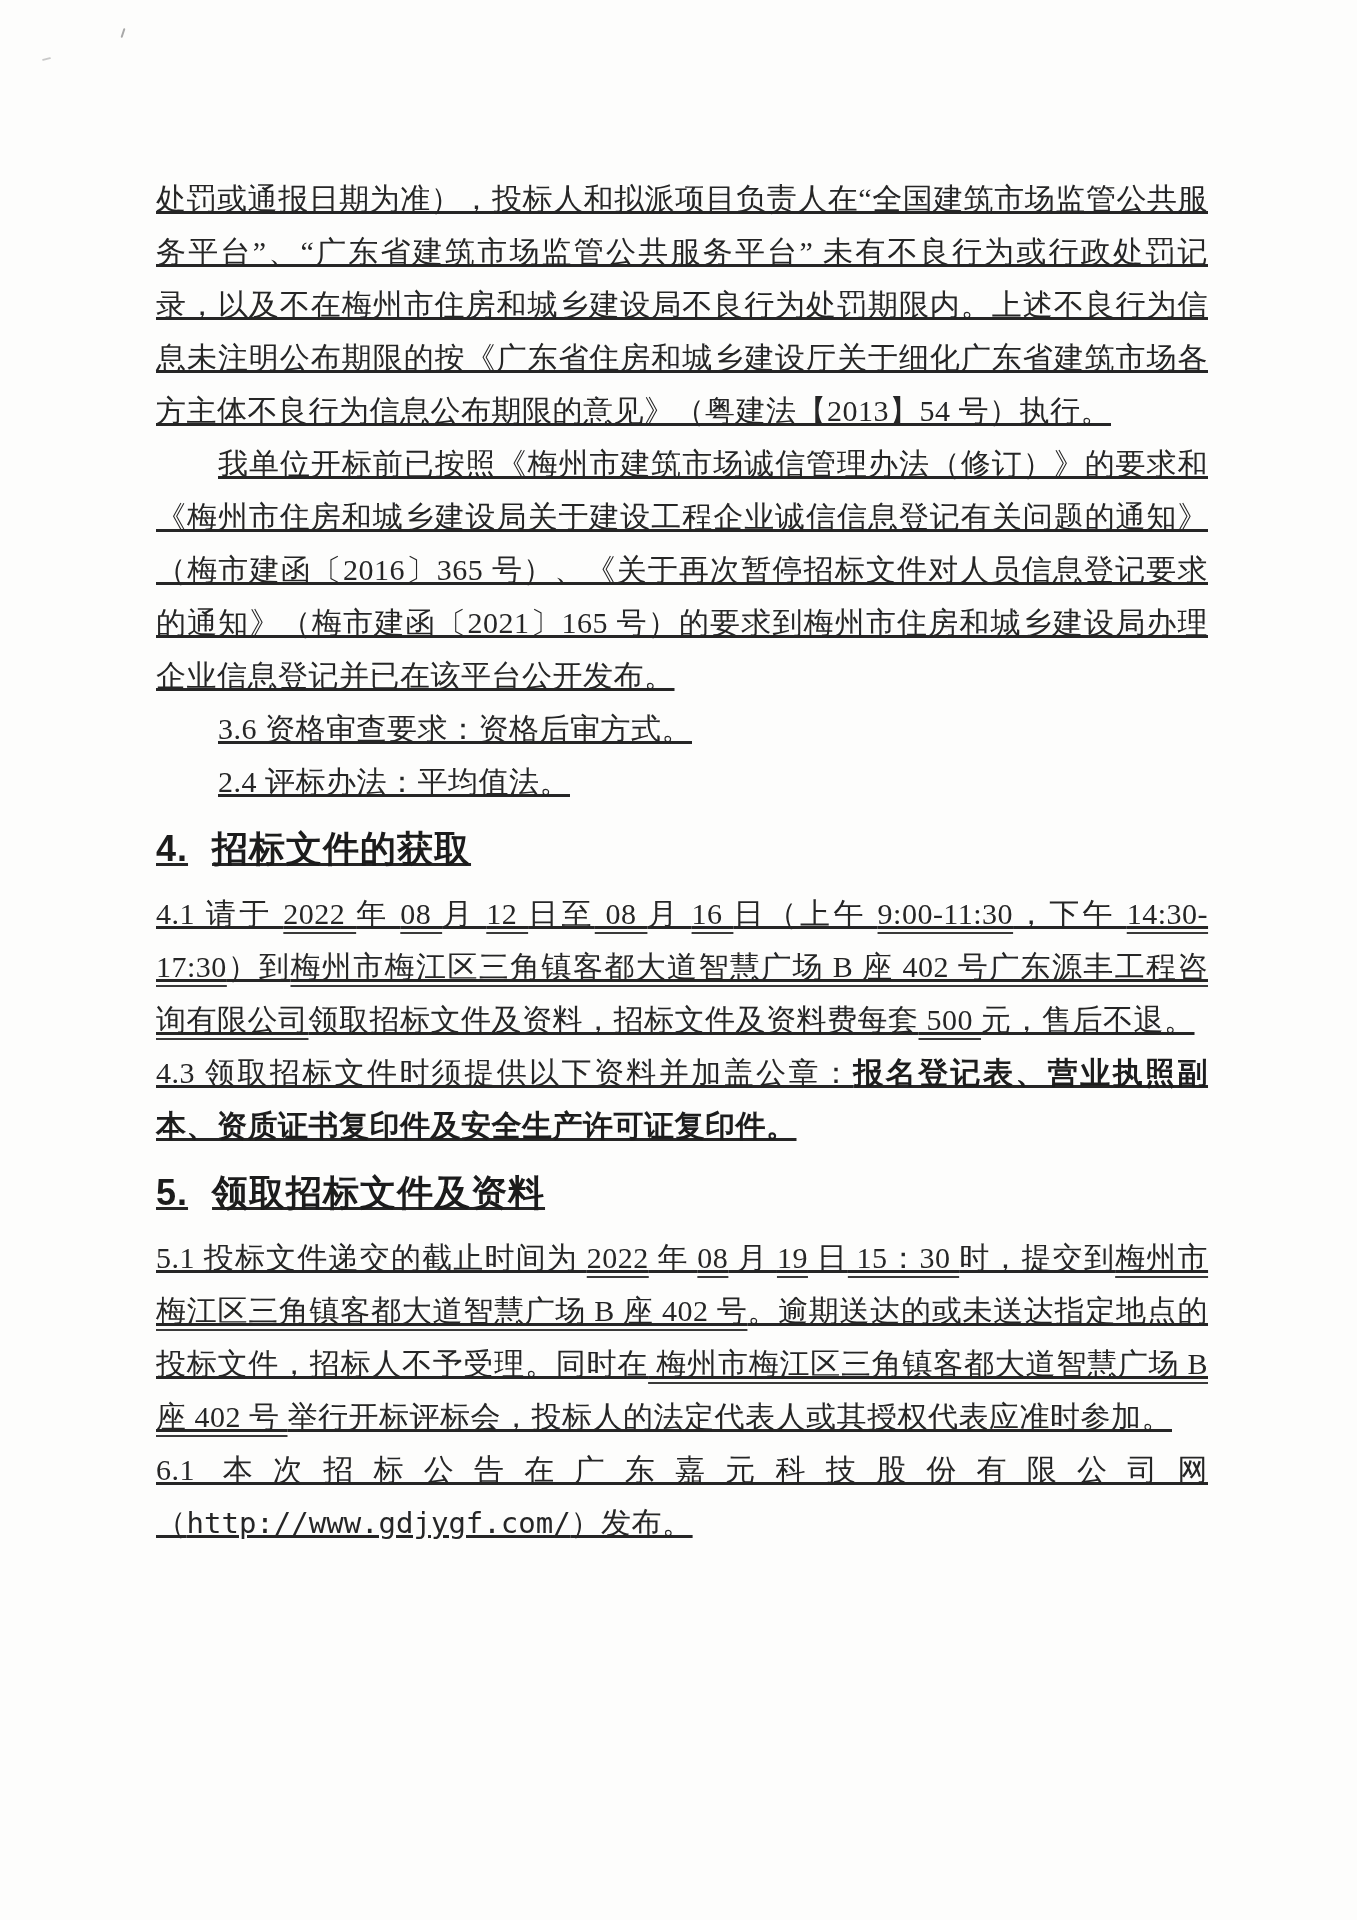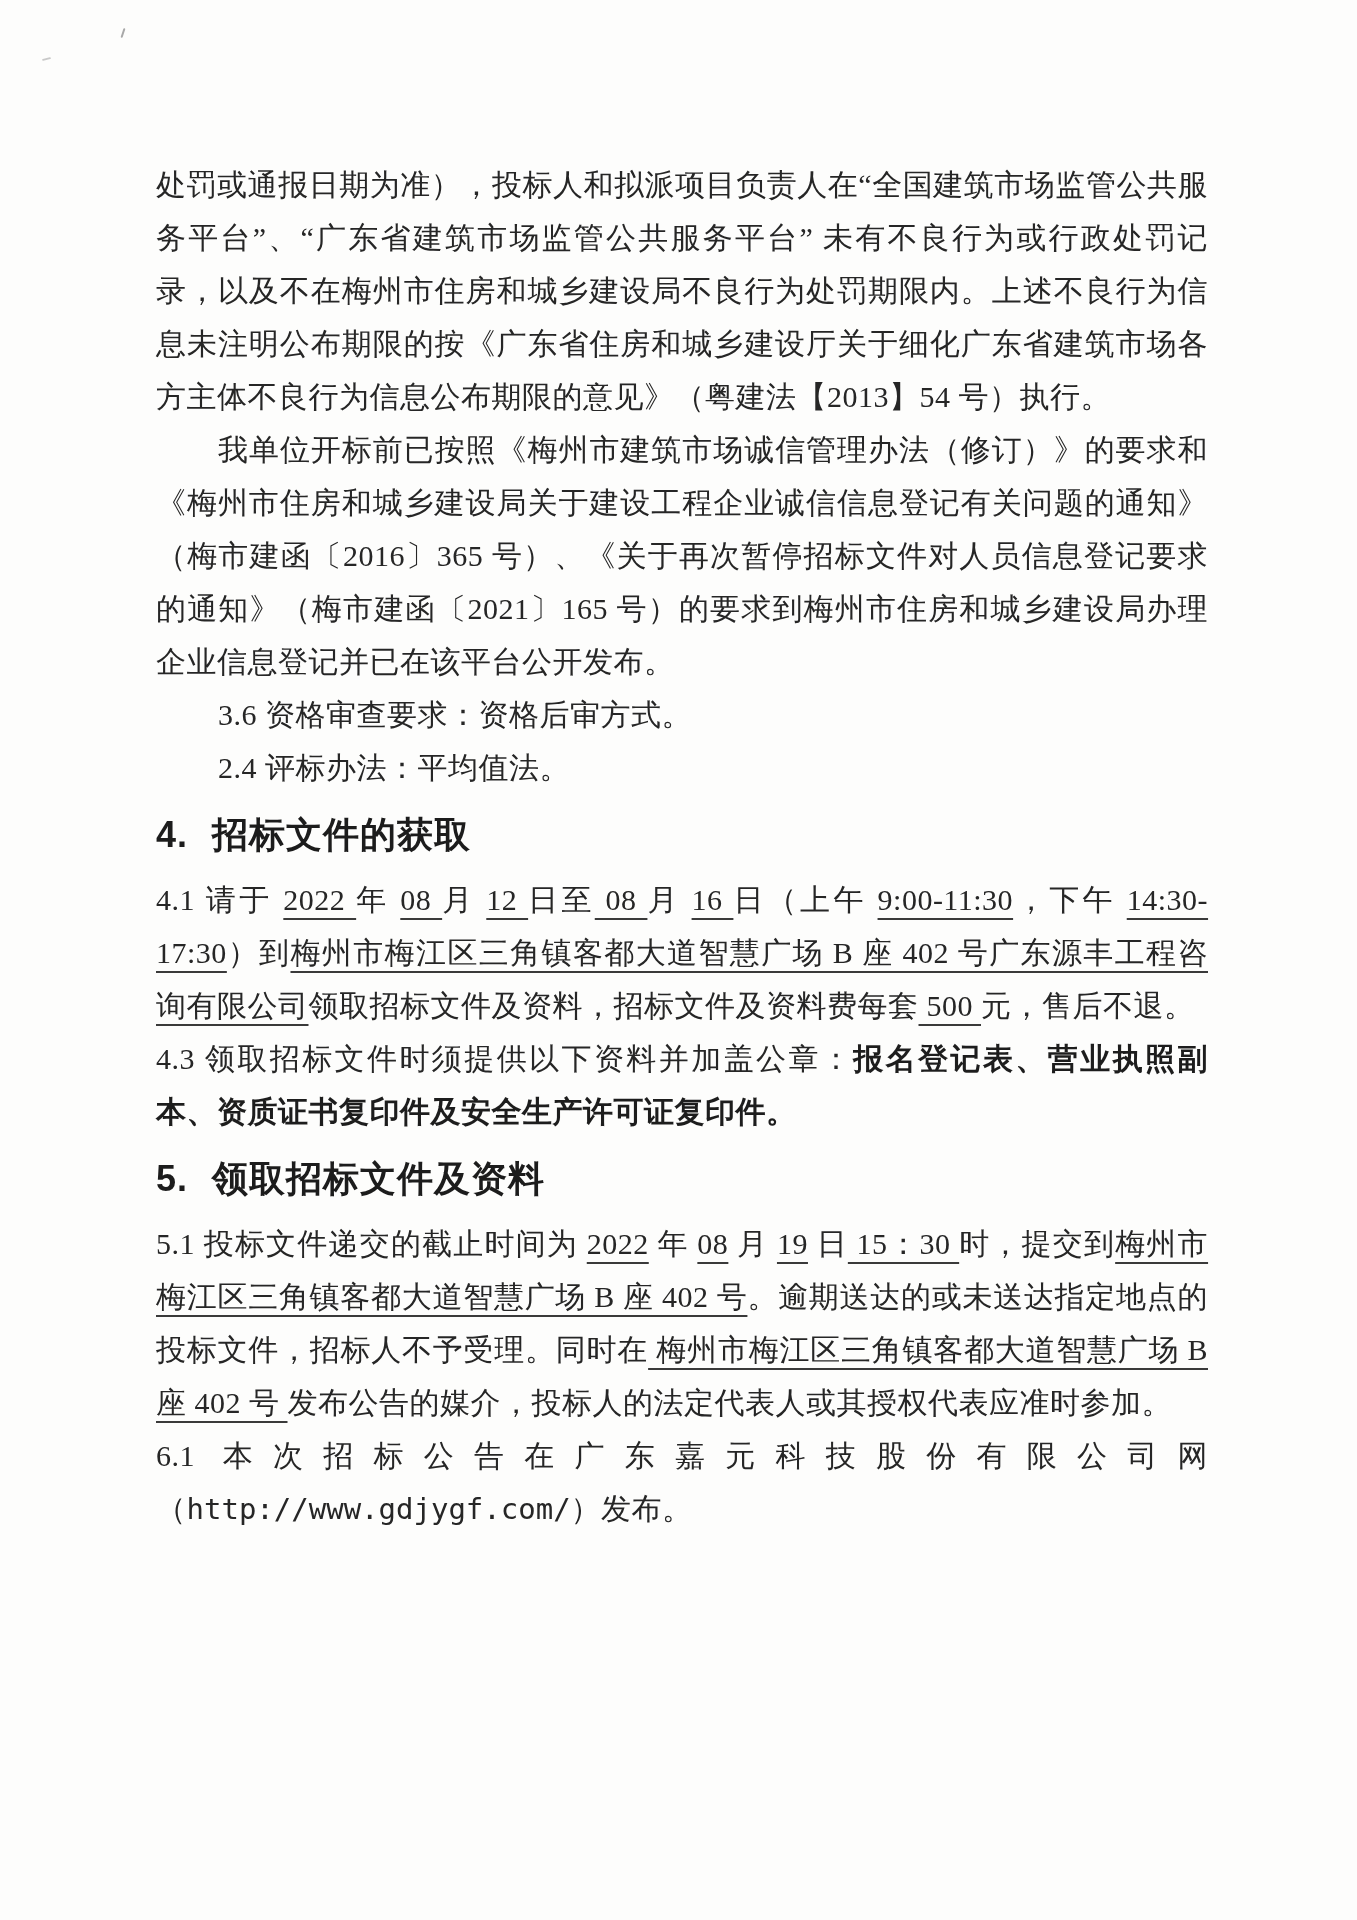--- a/index.html
+++ b/index.html
@@ -8,22 +8,23 @@
     width: 1357px;
     height: 1920px;
     background: #fdfdfc;
     overflow: hidden;
     font-family: "Liberation Serif", "DejaVu Serif", serif;
     color: #262626;
   }
   .content {
     position: absolute;
     left: 156px;
-    top: 158px;
+    top: 172px;
     width: 1052px;
+    text-decoration: underline;
   }
   p.para {
     margin: 0;
     font-size: 30px;
     line-height: 53px;
     text-align: justify;
     letter-spacing: 0.5px;
   }
   p.indent { text-indent: 62px; }
   h2.hd {
@@ -97,21 +98,21 @@
 
     <p class="para">
       <span>4.3 领取招标文件时须提供以下资料并加盖公章：</span><span class="b">报名登记表、营业执照副本、资质证书复印件及安全生产许可证复印件。</span>
     </p>
 
     <h2 class="hd">
       <span class="num">5.</span><span>领取招标文件及资料</span>
     </h2>
 
     <p class="para">
-      <span>5.1 投标文件递交的截止时间为 </span><span class="u">2022</span><span> 年 </span><span class="u">08</span><span> 月 </span><span class="u">19</span><span> 日</span><span class="u"> 15：30 </span><span>时，提交到</span><span class="u">梅州市梅江区三角镇客都大道智慧广场 B 座 402 号</span><span>。逾期送达的或未送达指定地点的投标文件，招标人不予受理。同时在</span><span class="u"> 梅州市梅江区三角镇客都大道智慧广场 B 座 402 号 </span><span>发布公告的媒介，投标人的法定代表人或其授权代表应准时参加。</span>
+      <span>5.1 投标文件递交的截止时间为 </span><span class="u">2022</span><span> 年 </span><span class="u">08</span><span> 月 </span><span class="u">19</span><span> 日</span><span class="u"> 15：30 </span><span>时，提交到</span><span class="u">梅州市梅江区三角镇客都大道智慧广场 B 座 402 号</span><span>。逾期送达的或未送达指定地点的投标文件，招标人不予受理。同时在</span><span class="u"> 梅州市梅江区三角镇客都大道智慧广场 B 座 402 号 </span><span>举行开标评标会，投标人的法定代表人或其授权代表应准时参加。</span>
     </p>
 
 
     <p class="para">
       <span>6.1 本次招标公告在广东嘉元科技股份有限公司网（</span><span class="mono">http://www.gdjygf.com/</span><span>）发布。</span>
     </p>
 
   </div>
 </div>
 

